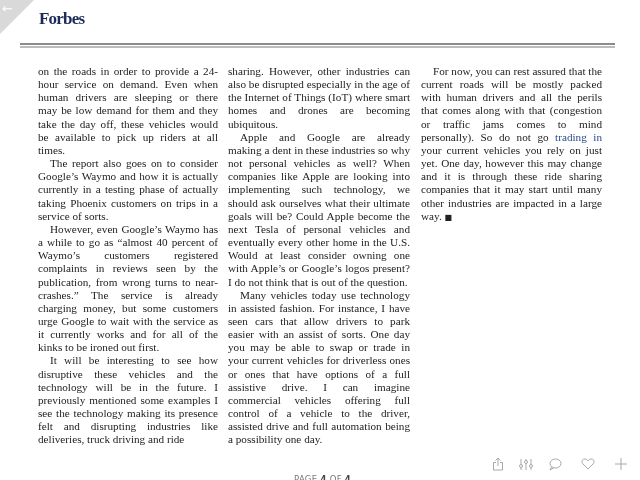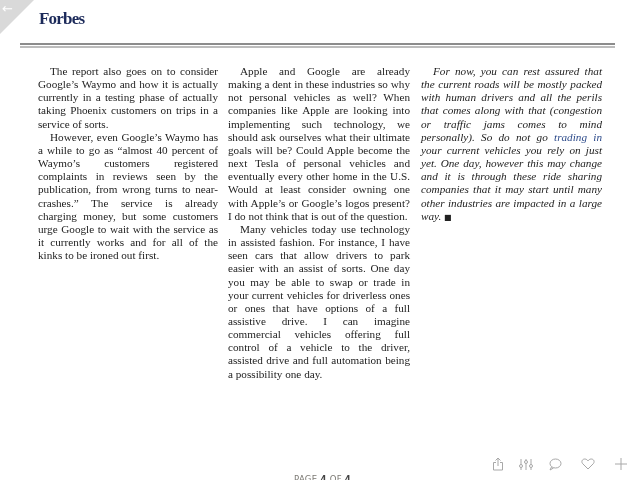--- a/index.html
+++ b/index.html
@@ -5,46 +5,49 @@
   html, body { margin:0; padding:0; }
   body { width:640px; height:480px; background:#ffffff; position:relative; overflow:hidden; font-family:"DejaVu Serif", serif; }
   .back-corner { position:absolute; left:0; top:0; width:0; height:0; border-top:34px solid #d9d9d9; border-right:34px solid transparent; }
   .back-arrow { position:absolute; left:2px; top:2px; color:#ffffff; font-family:"DejaVu Sans", sans-serif; font-size:13px; line-height:13px; }
   .logo { position:absolute; left:39px; top:9px; font-family:"Liberation Serif", serif; font-weight:bold; font-size:17px; letter-spacing:-0.8px; color:#1c2a5a; }
   .rule1 { position:absolute; left:20px; top:43px; width:595px; height:2px; background:#8c8c8c; }
   .rule2 { position:absolute; left:20px; top:46px; width:595px; height:2px; background:#bcbcbc; }
   .col { position:absolute; top:65px; font-family:"Liberation Serif", serif; font-size:11.2px; line-height:13.15px; color:#222; text-align:justify; hyphens:none; }
   .c1 { left:38px; width:180px; }
   .c2 { left:228px; width:182px; }
-  .c3 { left:421px; width:181px;font-style:italic; }
+  .c3 { left:421px; width:181px; }
   .col p { margin:0; text-indent:12px; }
   .col p.noind { text-indent:0; }
   .link { color:#2c4a8a; }
   .end { font-family:"DejaVu Sans", sans-serif; font-size:8px; }
   .footer { position:absolute; left:0; top:455px; width:640px; height:20px; font-family:"DejaVu Sans", sans-serif; }
   .ftitle { position:absolute; left:21px; top:3px; font-size:8.5px; letter-spacing:0.5px; color:#7c7a74; }
   .fpage { position:absolute; left:294px; top:19px; font-size:8.5px; letter-spacing:0.3px; color:#7c7a74; }
   .fpage b { color:#444; font-weight:bold; }
   .ficon { position:absolute; top:0; width:18px; height:18px; color:#a8a8a8; display:flex; align-items:center; justify-content:center; }
 </style>
 </head>
 <body>
 
 <div class="back-corner"></div>
 <span class="back-arrow">←</span>
 <div class="logo">Forbes</div>
 <div class="rule1"></div>
 <div class="rule2"></div>
 
 <div class="col c1">
+  <p class="noind">on the roads in order to provide a 24-hour service on demand. Even when human drivers are sleeping or there may be low demand for them and they take the day off, these vehicles would be available to pick up riders at all times.</p>
   <p>The report also goes on to consider Google’s Waymo and how it is actually currently in a testing phase of actually taking Phoenix customers on trips in a service of sorts.</p>
   <p>However, even Google’s Waymo has a while to go as “almost 40 percent of Waymo’s customers registered complaints in reviews seen by the publication, from wrong turns to near-crashes.” The service is already charging money, but some customers urge Google to wait with the service as it currently works and for all of the kinks to be ironed out first.</p>
+  <p>It will be interesting to see how disruptive these vehicles and the technology will be in the future. I previously mentioned some examples I see the technology making its presence felt and disrupting industries like deliveries, truck driving and ride</p>
 </div>
 
 <div class="col c2">
+  <p class="noind">sharing. However, other industries can also be disrupted especially in the age of the Internet of Things (IoT) where smart homes and drones are becoming ubiquitous.</p>
   <p>Apple and Google are already making a dent in these industries so why not personal vehicles as well? When companies like Apple are looking into implementing such technology, we should ask ourselves what their ultimate goals will be? Could Apple become the next Tesla of personal vehicles and eventually every other home in the U.S. Would at least consider owning one with Apple’s or Google’s logos present? I do not think that is out of the question.</p>
   <p>Many vehicles today use technology in assisted fashion. For instance, I have seen cars that allow drivers to park easier with an assist of sorts. One day you may be able to swap or trade in your current vehicles for driverless ones or ones that have options of a full assistive drive. I can imagine commercial vehicles offering full control of a vehicle to the driver, assisted drive and full automation being a possibility one day.</p>
 </div>
 
 <div class="col c3">
   <p><span>For now, you can rest assured that the current roads will be mostly packed with human drivers and all the perils that comes along with that (congestion or traffic jams comes to mind personally). So do not go </span><span class="link">trading in</span><span> your current vehicles you rely on just yet. One day, however this may change and it is through these ride sharing companies that it may start until many other industries are impacted in a large way. </span><span class="end">■</span></p>
 </div>
 
 <div class="footer">
   <span class="fpage"><span>PAGE</span> <b>4</b> <span>OF</span> <b>4</b></span>

